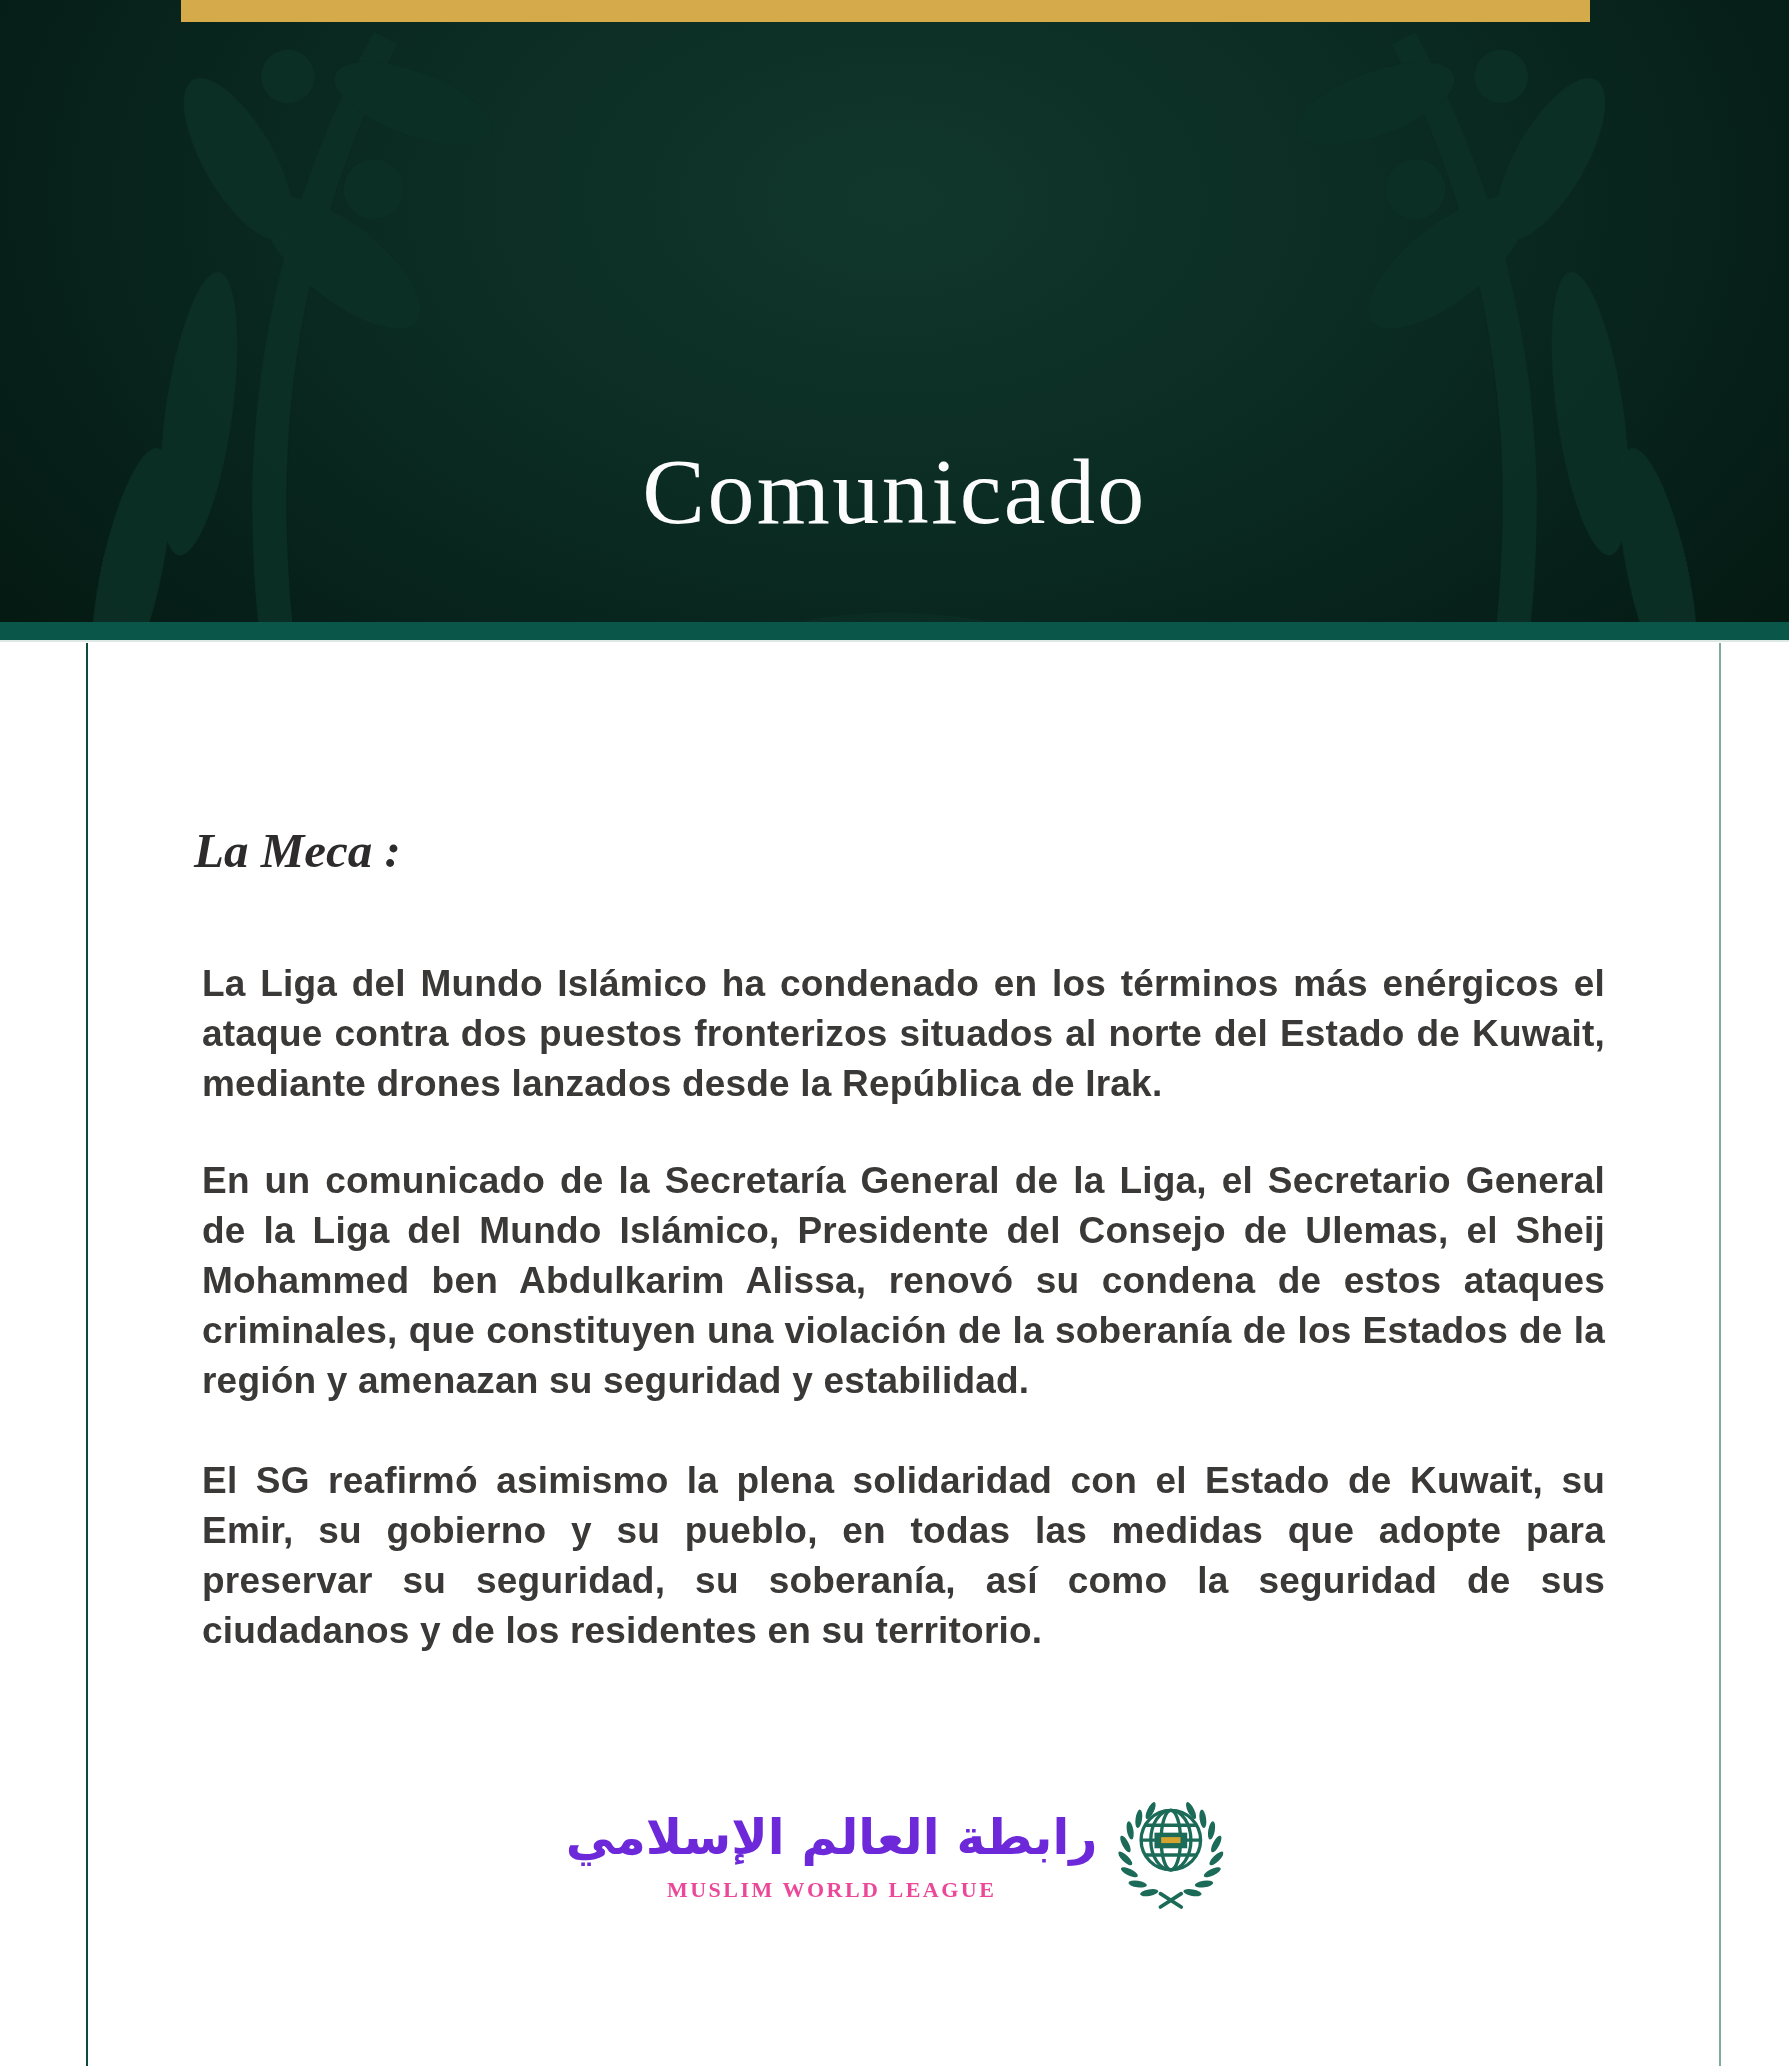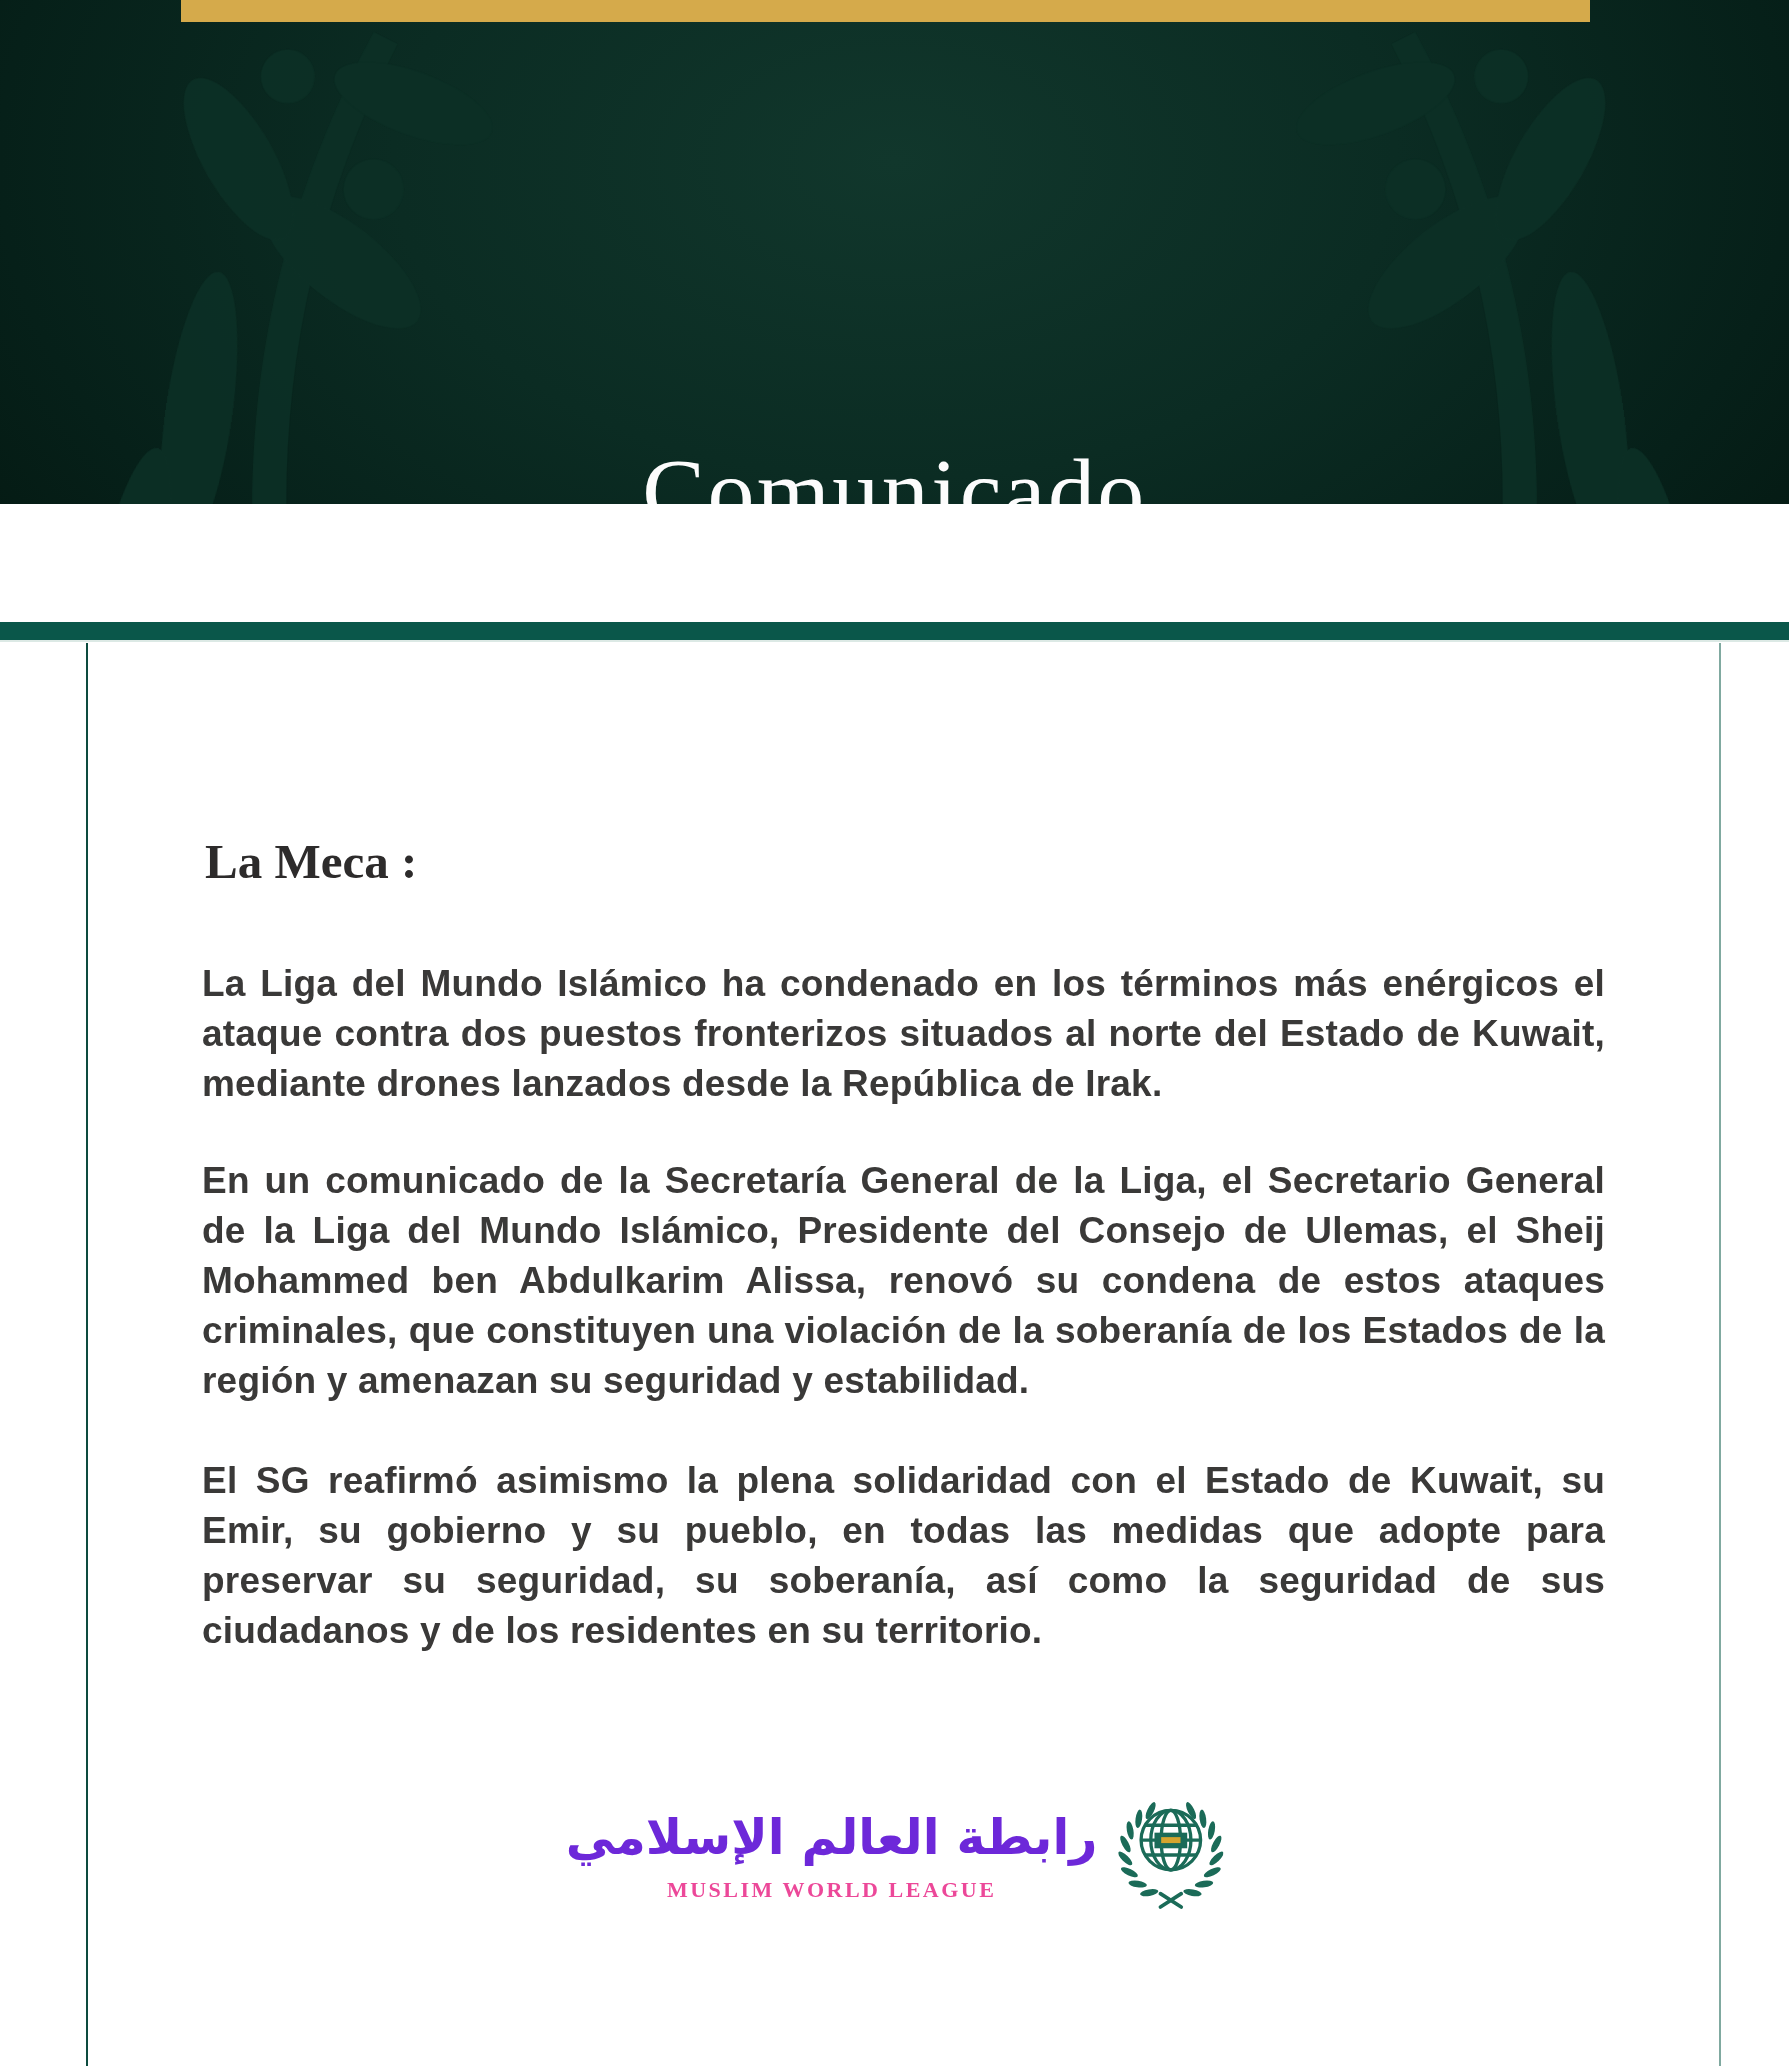--- a/index.html
+++ b/index.html
@@ -1,40 +1,40 @@
 <!DOCTYPE html>
 <html style="font-size:12.7px"><head>
 <meta charset="utf-8">
 <style>
   html,body{margin:0;padding:0;background:#ffffff;}
   .page{position:relative;width:1789px;height:2066px;background:#ffffff;overflow:hidden;
         font-family:"Liberation Sans",sans-serif;}
 
   
-  .header{position:absolute;left:0;top:0;width:1789px;height:504px;overflow:hidden;
+  .header{position:absolute;left:0;top:0;width:1789px;height:622px;overflow:hidden;
           background:radial-gradient(ellipse 1193px 756px at 50% 32%,
                      #11372c 0%, #0b2c23 42%, #062019 75%, #041710 100%);}
   .decor{position:absolute;left:0;top:0;width:1789px;height:622px;display:block;}
   .gold-bar{position:absolute;left:181px;top:0;width:1409px;height:21.5px;background:#d5aa4b;}
   .title{position:absolute;left:0;right:0;top:442px;margin:0;text-align:center;
          font-family:"Liberation Serif","DejaVu Serif",serif;font-weight:400;
          font-size:94px;line-height:1.05;color:#fcfcfc;letter-spacing:2.4px;}
 
   
   .teal-band{position:absolute;left:0;top:622px;width:1789px;height:18.3px;background:#0a574a;
              border-bottom:2.4px solid #dce9e5;box-sizing:content-box;}
 
   
   .rule-left{position:absolute;left:86px;top:643px;bottom:0;width:1.6px;background:#0d4b3f;}
   .rule-right{position:absolute;left:1719px;top:643px;bottom:0;width:2.4px;background:#80a9a0;}
 
   
-  .dateline{position:absolute;left:194px;top:822px;margin:11px;
+  .dateline{position:absolute;left:194px;top:822px;margin:0;
             font-family:"Liberation Serif","DejaVu Serif",serif;
-            font-size:49px;font-weight:700;color:#2d2b2b;}
+            font-size:49px;font-weight:700;color:#2d2b2b;font-style:italic;}
   .para{position:absolute;left:194px;width:1403px;margin:8px;
         font-size:37px;line-height:50px;font-weight:600;color:#3a3938;
         text-align:justify;letter-spacing:0.2px;}
   .p1{top:951px;}
   .p2{top:1148px;}
   .p3{top:1448px;}
 
   
   .logo{position:absolute;left:50%;top:1794px;transform:translateX(-50%);
         display:flex;align-items:center;gap:20.7px;}

